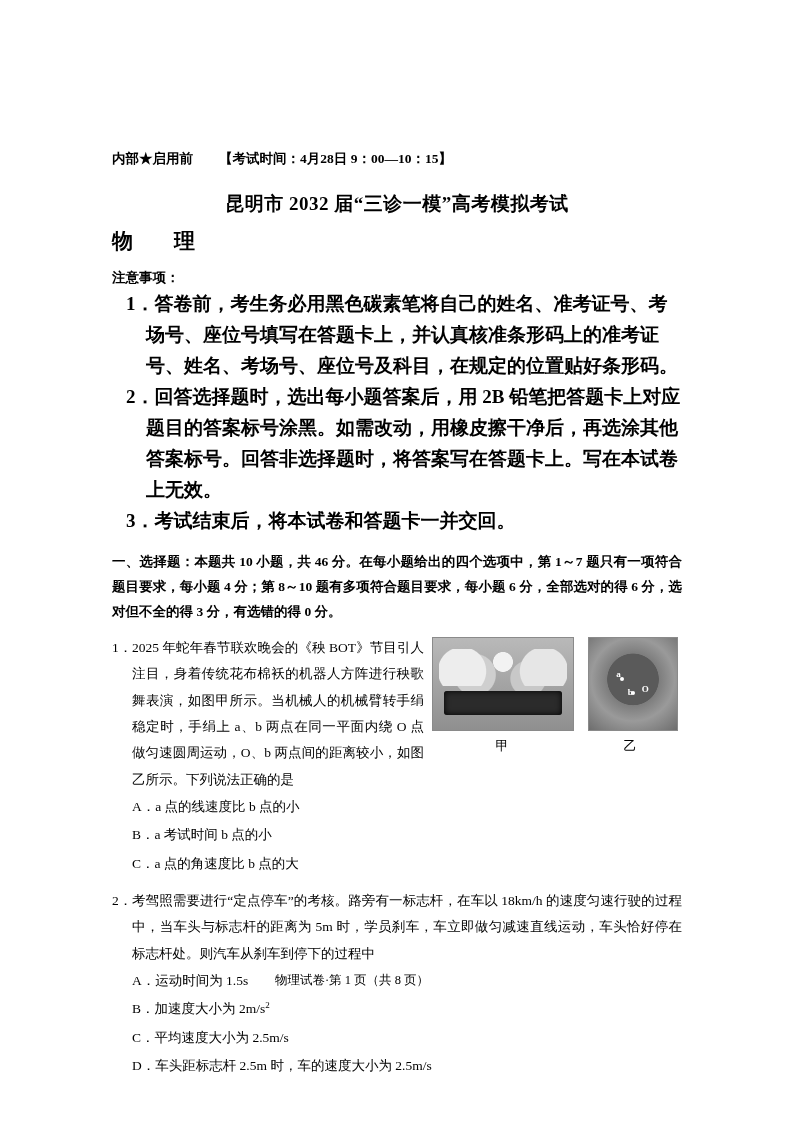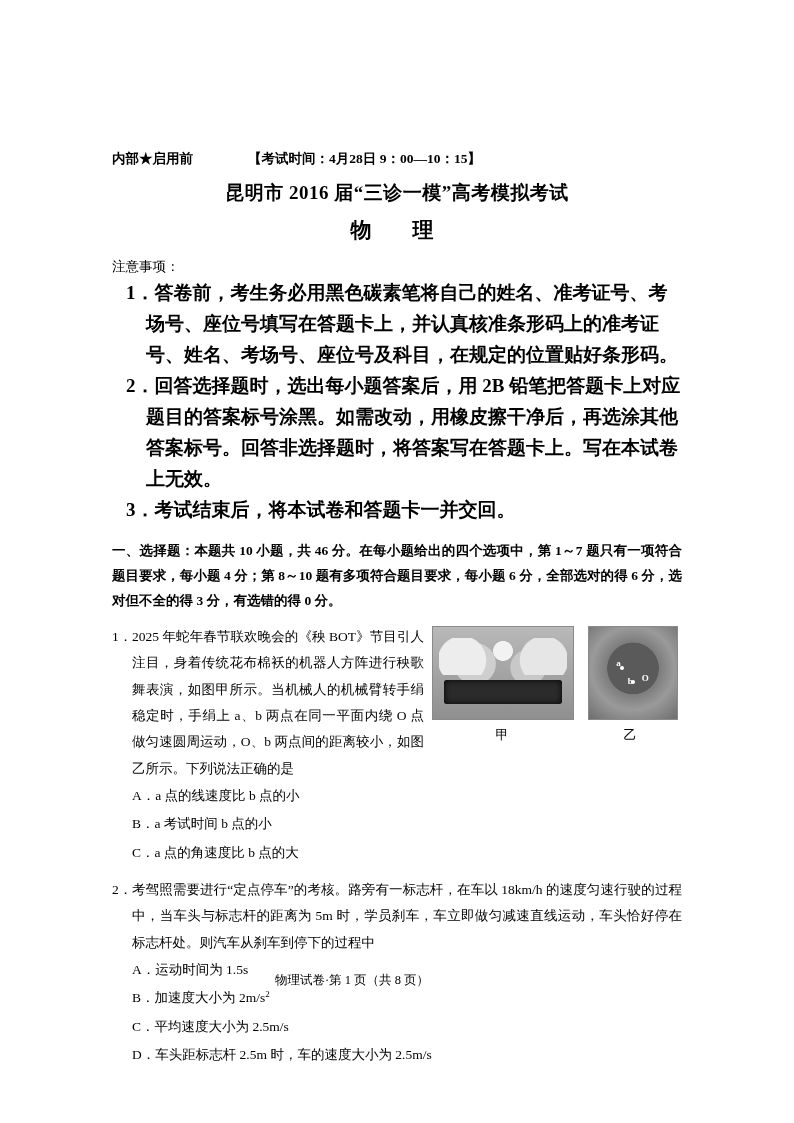--- a/index.html
+++ b/index.html
@@ -28,47 +28,45 @@
     top: 150px;
     width: 570px;
   }
   
   .header-line {
     display: flex;
     align-items: baseline;
     font-size: 13.5px;
     font-weight: bold;
     letter-spacing: 0px;
-    margin-bottom: 12px;
-    gap: 29px;
+    margin-bottom: 23px;
   }
   .header-line .left {
     white-space: nowrap;
   }
   .header-line .mid {
     margin-left: 26px;
     white-space: nowrap;
   }
   .doc-title {
     text-align: center;
     font-size: 19px;
     font-weight: bold;
     letter-spacing: 0.5px;
     margin: 6px 0 10px 0;
   }
   .doc-subject {
-    text-align: center;
     font-size: 21px;
     font-weight: bold;
     letter-spacing: 10px;
     margin: 0 0 14px 0;
   }
   .notice-head {
     font-size: 13.5px;
-    font-weight: normal;
+    font-weight: bold;
     margin-bottom: 2px;
   }
   .notice-list {
     margin: 0;
     padding: 0;
     list-style: none;
     font-size: 19px;
     font-weight: bold;
     line-height: 1.62;
   }
@@ -202,21 +200,21 @@
 <body>
 
 <div class="page">
   <div class="content">
 
     <div class="header-line">
       <span class="left">内部★启用前</span>
       <span class="mid">【考试时间：4月28日  9：00—10：15】</span>
     </div>
 
-    <div class="doc-title">昆明市 2016 届“三诊一模”高考模拟考试</div>
+    <div class="doc-title">昆明市 2032 届“三诊一模”高考模拟考试</div>
     <div class="doc-subject">物　理</div>
 
     <div class="notice-head">注意事项：</div>
     <ul class="notice-list">
       <li>1．答卷前，考生务必用黑色碳素笔将自己的姓名、准考证号、考场号、座位号填写在答题卡上，并认真核准条形码上的准考证号、姓名、考场号、座位号及科目，在规定的位置贴好条形码。</li>
       <li>2．回答选择题时，选出每小题答案后，用 2B 铅笔把答题卡上对应题目的答案标号涂黑。如需改动，用橡皮擦干净后，再选涂其他答案标号。回答非选择题时，将答案写在答题卡上。写在本试卷上无效。</li>
       <li>3．考试结束后，将本试卷和答题卡一并交回。</li>
     </ul>
 
     <div class="section-title">

